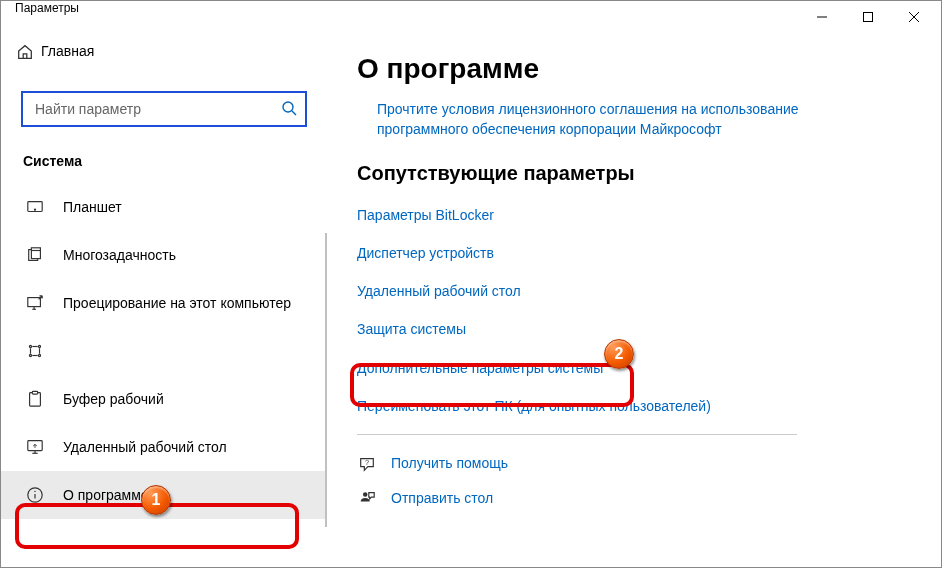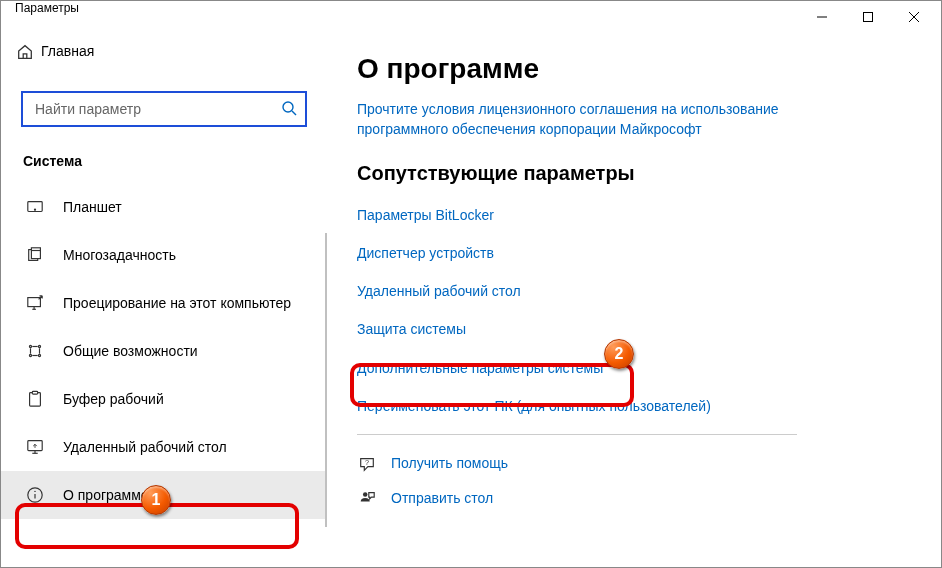--- a/index.html
+++ b/index.html
@@ -111,21 +111,21 @@
     font-weight: 600;
     font-size: 28px;
   }
   .link {
     color: #0067c0;
     font-size: 14px;
     display: block;
     text-decoration: none;
     line-height: 1.45;
   }
-  .link-block { margin-bottom: 18px; max-width: 440px; }
+  .link-block { margin-bottom: 18px; max-width: 440px; margin-left: 20px; }
   .sub-head {
     font-size: 20px;
     font-weight: 600;
     margin: 22px 0 20px 0;
   }
   .link-list .link { margin-bottom: 18px; }
 
   .help-row {
     display: flex; align-items: center; gap: 14px;
     margin-top: 6px;
@@ -253,21 +253,20 @@
           <circle cx="5" cy="5" r="1.2"></circle>
             <circle cx="15" cy="5" r="1.2"></circle>
             <circle cx="5" cy="15" r="1.2"></circle>
             <circle cx="15" cy="15" r="1.2"></circle>
           <line x1="7" y1="5" x2="13" y2="5"></line>
             <line x1="5" y1="7" x2="5" y2="13"></line>
             <line x1="15" y1="7" x2="15" y2="13"></line>
             <line x1="7" y1="15" x2="13" y2="15"></line>
         </svg>
       </span>
-      <span>Общие возможности</span>
     </div>
 
     <div class="side-item">
       <span class="icon-slot">
         <svg width="18" height="18" viewBox="0 0 20 20" fill="none" stroke="#333" stroke-width="1.3">
           <rect x="4" y="3" width="12" height="15" rx="1"></rect>
             <rect x="7" y="1.5" width="6" height="3" rx="1" fill="#fff"></rect>
         </svg>
       </span>
       <span>Буфер рабочий</span>

